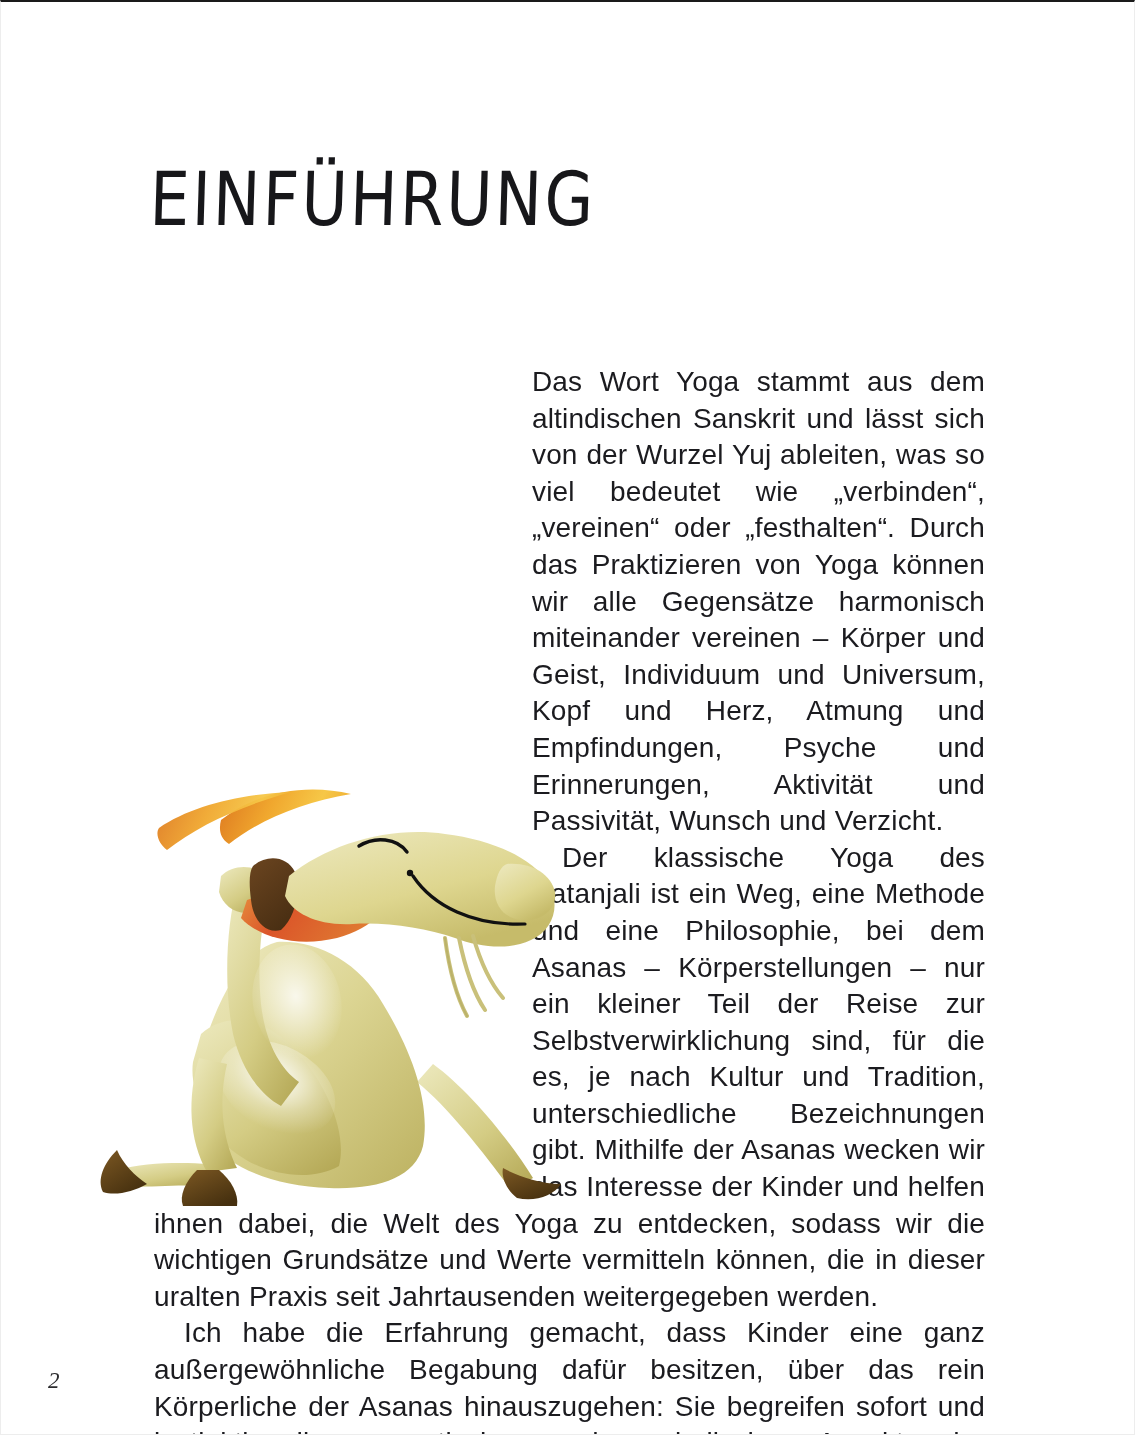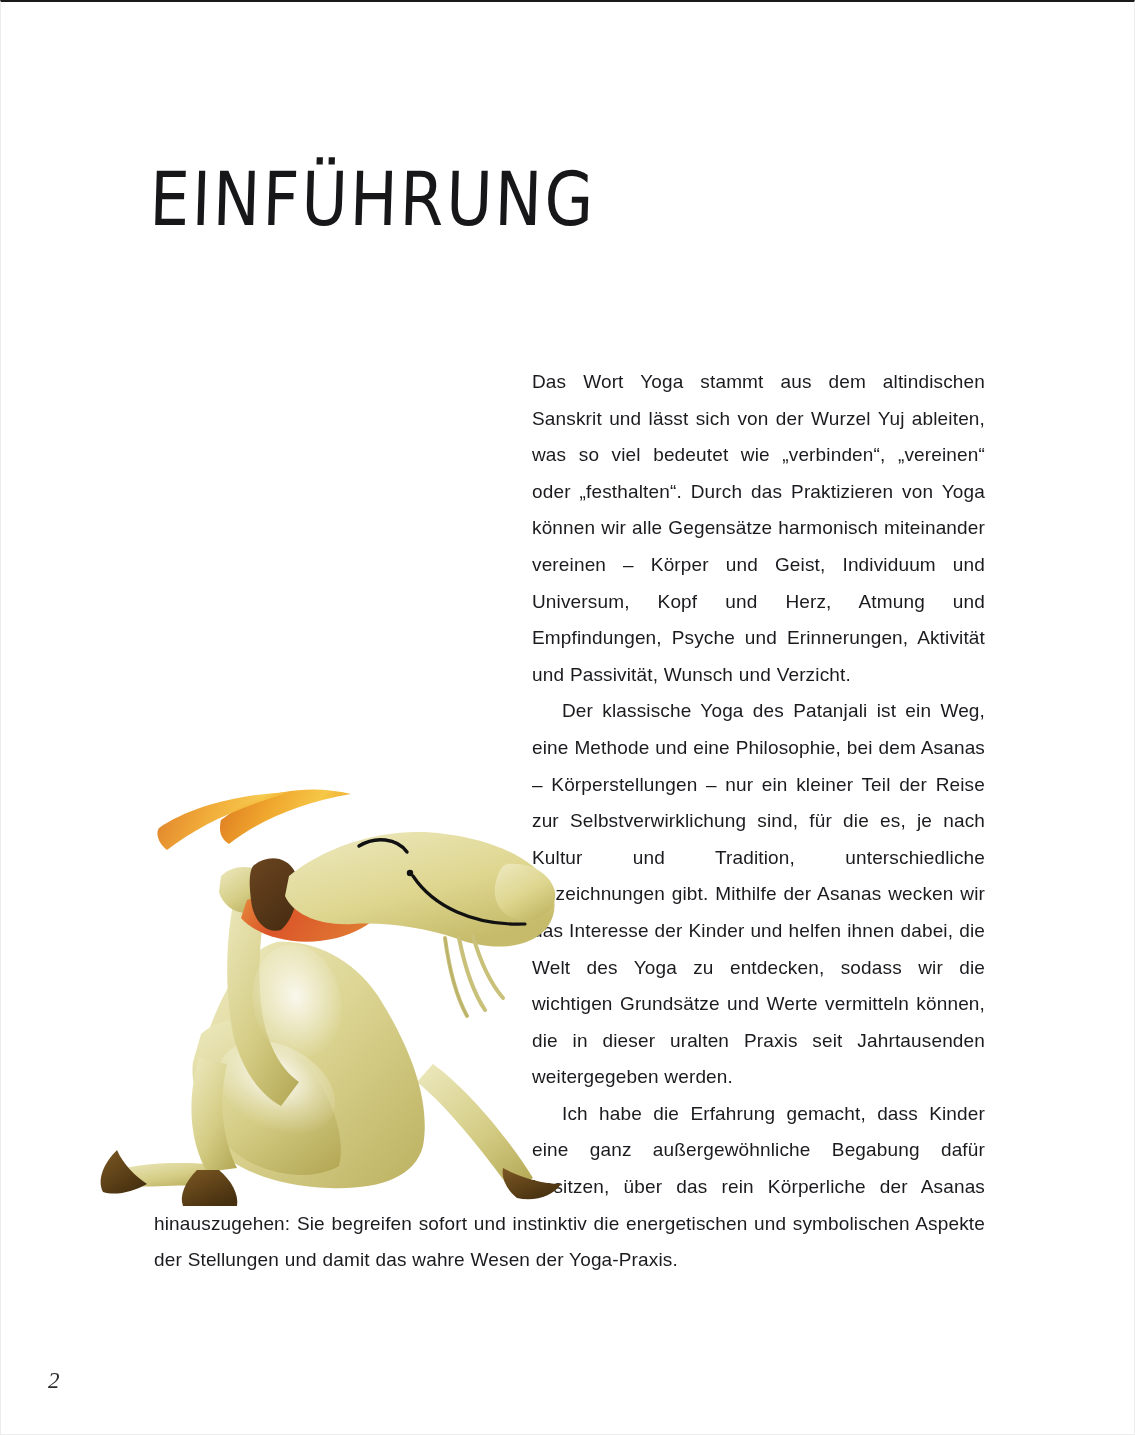--- a/index.html
+++ b/index.html
@@ -40,21 +40,21 @@
   
   .content {
     position: absolute;
     left: 153px;
     top: 362px;
     width: 831px;
   }
 
   .para {
     margin: 0;
-    font-size: 19px;
+    font-size: 28px;
     line-height: 36.6px;
     color: #1b1b1f;
     text-align: justify;
     text-justify: inter-word;
     letter-spacing: 0.15px;
     word-spacing: 0.3px;
   }
 
   .para.indent-first {
     text-indent: 30px;

